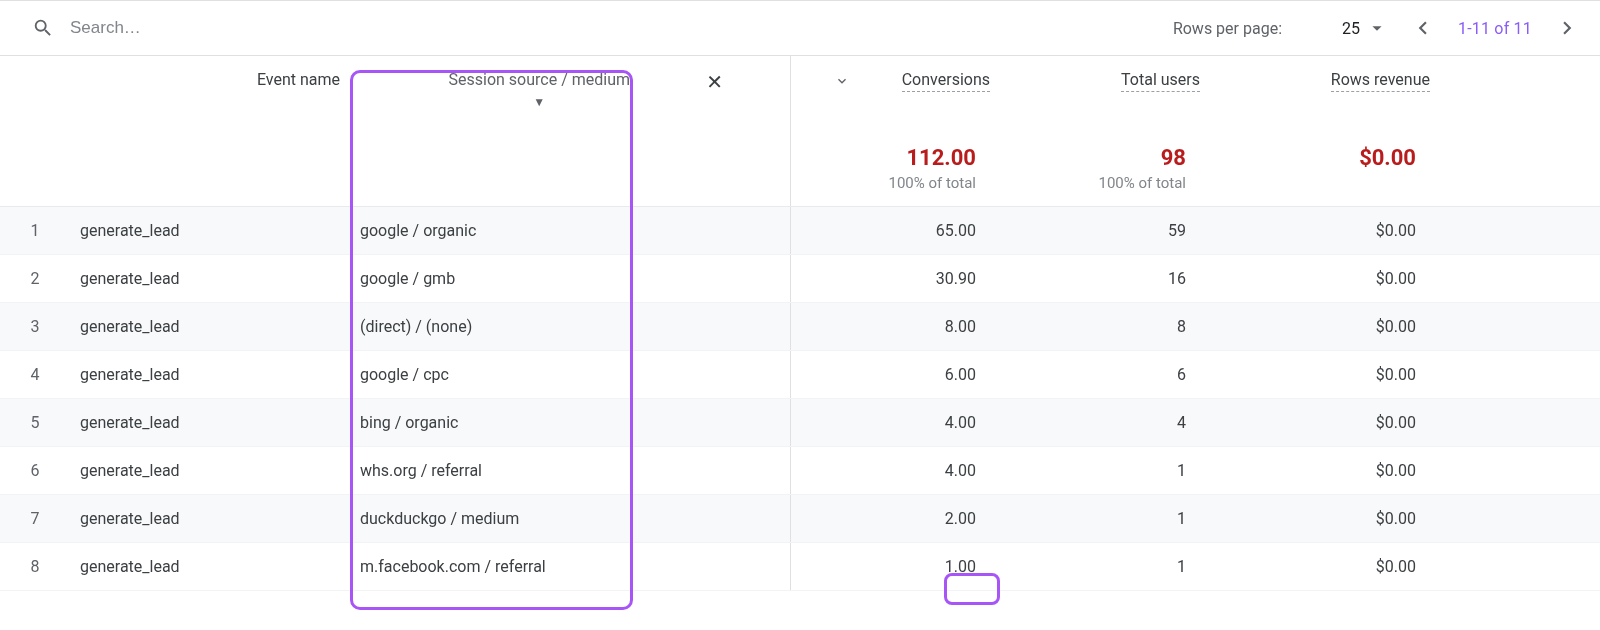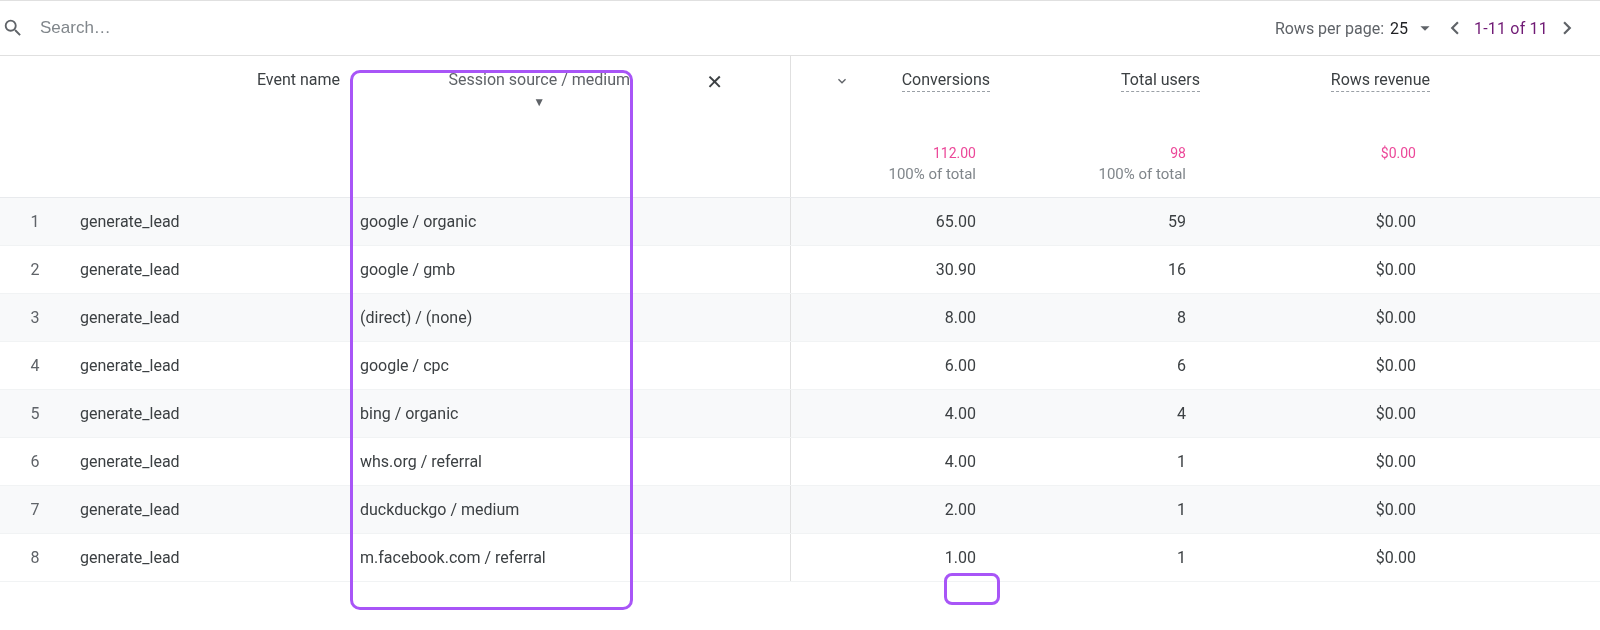--- a/index.html
+++ b/index.html
@@ -16,21 +16,21 @@
   }
   .container { width: 100%; }
 
   
   .toolbar {
     display: flex;
     align-items: center;
     border-top: 1px solid #e0e0e0;
     border-bottom: 1px solid #e0e0e0;
     height: 56px;
-    padding: 0 20px 0 2px;
+    padding: 0 20px 0 32px;
   }
   .toolbar .search-wrap {
     display: flex;
     align-items: center;
     gap: 14px;
     flex: 1;
   }
   .search-icon { width: 22px; height: 22px; fill: #5f6368; }
   .search-input {
     border: none;
@@ -38,34 +38,35 @@
     font-size: 17px;
     color: #5f6368;
     width: 400px;
     background: transparent;
   }
   .search-input::placeholder { color: #80868b; }
 
   .toolbar .right {
     display: flex;
     align-items: center;
-    gap: 6px;
+    gap: 22px;
     color: #5f6368;
     font-size: 16px;
   }
   .rows-per-page { color: #5f6368; }
   .page-size {
     display: flex;
     align-items: center;
     gap: 6px;
     color: #202124;
+    margin-left: 38px;
   }
   .chev { width: 22px; height: 22px; fill: #5f6368; }
   .chev.big { width: 26px; height: 26px; }
-  .range { color: #701a75; letter-spacing: 0.2px; }
+  .range { color: #8b5cf6; letter-spacing: 0.2px; }
 
   
   table {
     width: 100%;
     border-collapse: collapse;
     table-layout: fixed;
   }
   col.idx   { width: 70px; }
   col.event { width: 280px; }
   col.src   { width: 290px; }
@@ -114,21 +115,21 @@
     vertical-align: top;
     border-bottom: 1px solid #e8eaed;
     font-size: 16px;
   }
   tr.totals td.num {
     text-align: right;
     padding-right: 24px;
     padding-top: 24px;
     padding-bottom: 14px;
   }
-  .total-val { font-weight: 400; color: #ec4899; font-size: 14px; display:block; }
+  .total-val { font-weight: 700; color: #b91c1c; font-size: 22px; display:block; }
   .total-sub { color: #80868b; font-size: 15px; display:block; margin-top:4px; }
 
   
   tbody tr.datarow td {
     padding: 14px 10px;
     font-size: 16px;
     color: #3c4043;
     border-bottom: 1px solid #f1f3f4;
   }
   tbody tr.datarow:nth-child(odd) { background: #f8f9fa; }

